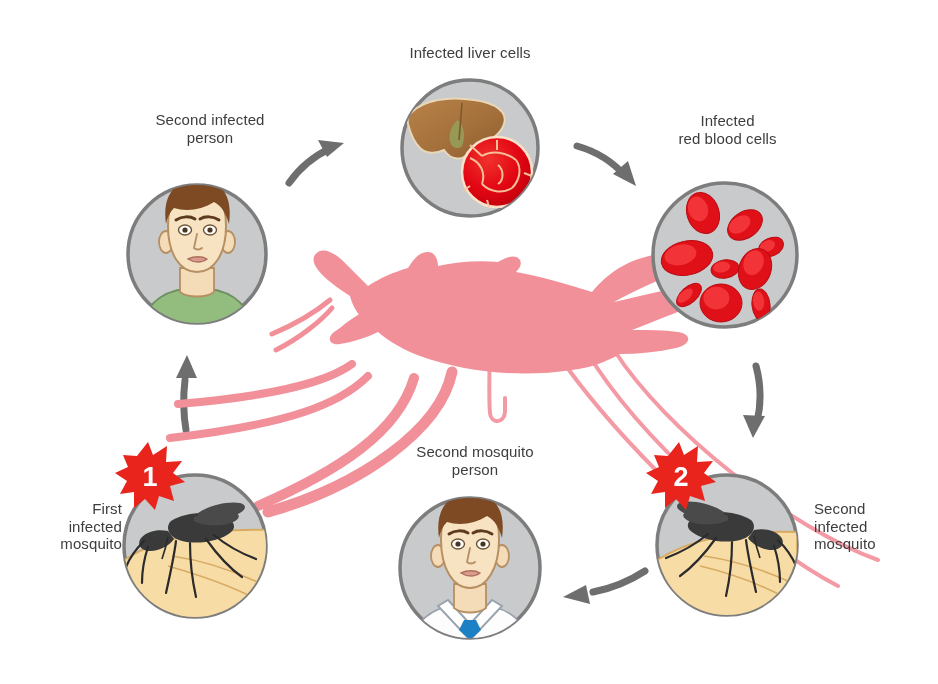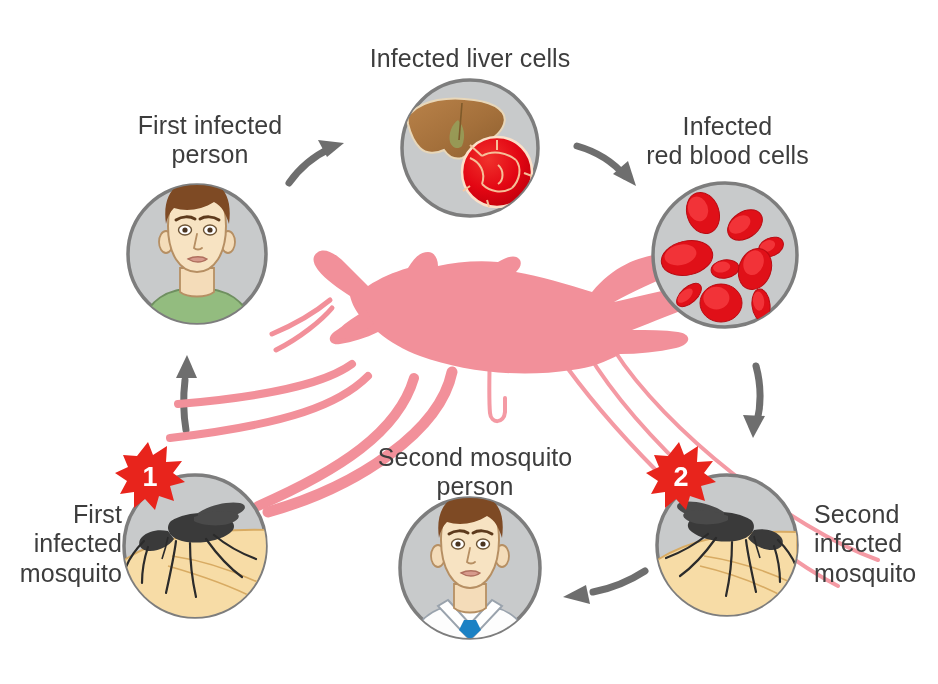--- a/index.html
+++ b/index.html
@@ -7,21 +7,21 @@
     width:938px;height:684px;
     font-family:"Liberation Sans","DejaVu Sans",sans-serif;
     color:#3b3b3b;
     overflow:hidden;
     position:relative;
   }
   #stage{position:absolute;left:0;top:0;width:938px;height:684px;}
   #stage > svg{position:absolute;left:0;top:0;}
   .lbl{
     position:absolute;
-    font-size:25px;
+    font-size:15px;
     line-height:1.17;
     color:#3d3d3d;
     letter-spacing:.1px;
     white-space:pre-line;
     font-weight:400;
   }
   .lbl.c{text-align:center;}
   .lbl.r{text-align:right;}
   .lbl.l{text-align:left;}
   #lbl-first-person{left:95px;top:111px;width:230px;}
@@ -337,21 +337,21 @@
         <path d="M168,537 C166,547 164,553 162,559" stroke="#2b2b2b" stroke-width="1.6" fill="none"></path>
       </g>
     </g>
     <g>
       <path fill="#e8241c" d="M137,456 L148,442 L153,455 L167,446 L166,462 L182,461 L173,473 L185,482 L170,486 L174,501 L159,496 L155,510 L145,499 L134,508 L134,492 L120,494 L127,481 L115,473 L128,467 L123,455 Z"></path>
       <text x="150" y="486" font-family="Liberation Sans, sans-serif" font-size="27" font-weight="bold" fill="#ffffff" text-anchor="middle">1</text>
     </g>
   </g>
 </svg>
 
-<div class="lbl c" id="lbl-first-person">First infected
+<div class="lbl c" id="lbl-first-person">Second infected
 person</div>
 <div class="lbl c" id="lbl-liver">Infected liver cells</div>
 <div class="lbl c" id="lbl-rbc">Infected
 red blood cells</div>
 <div class="lbl r" id="lbl-first-mosq">First
 infected
 mosquito</div>
 <div class="lbl c" id="lbl-second-person">Second mosquito
 person</div>
 <div class="lbl l" id="lbl-second-mosq">Second

